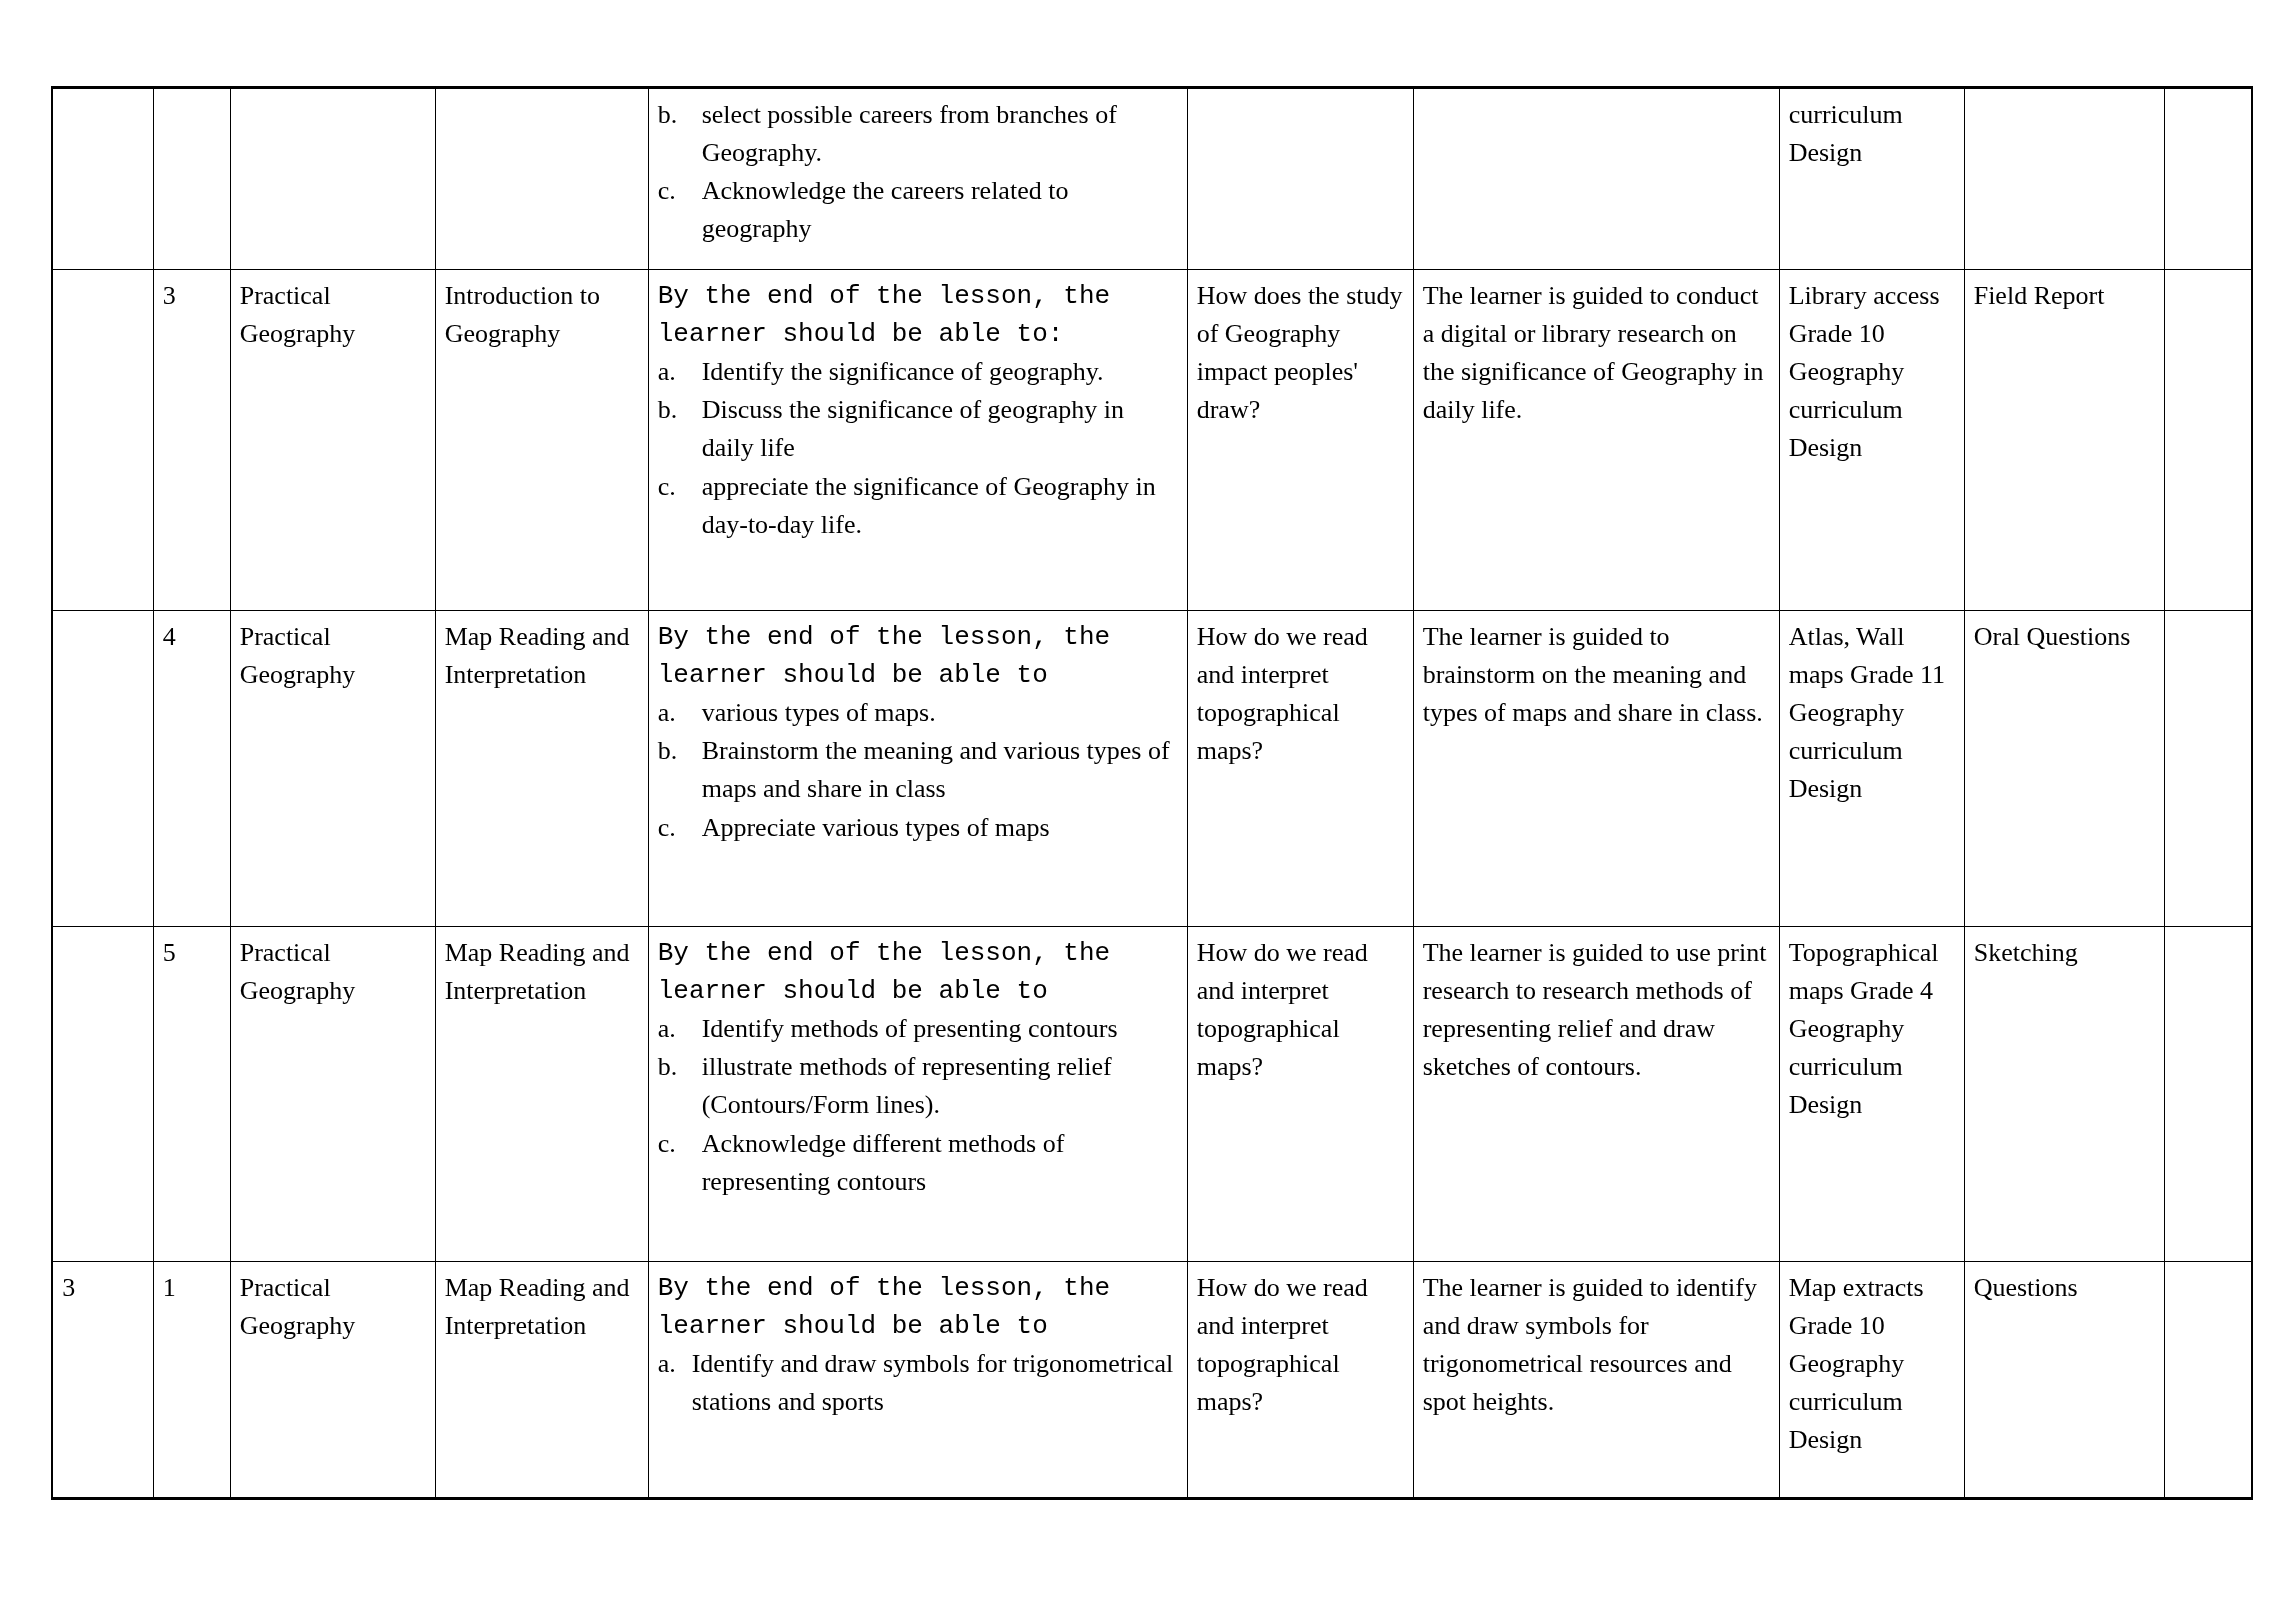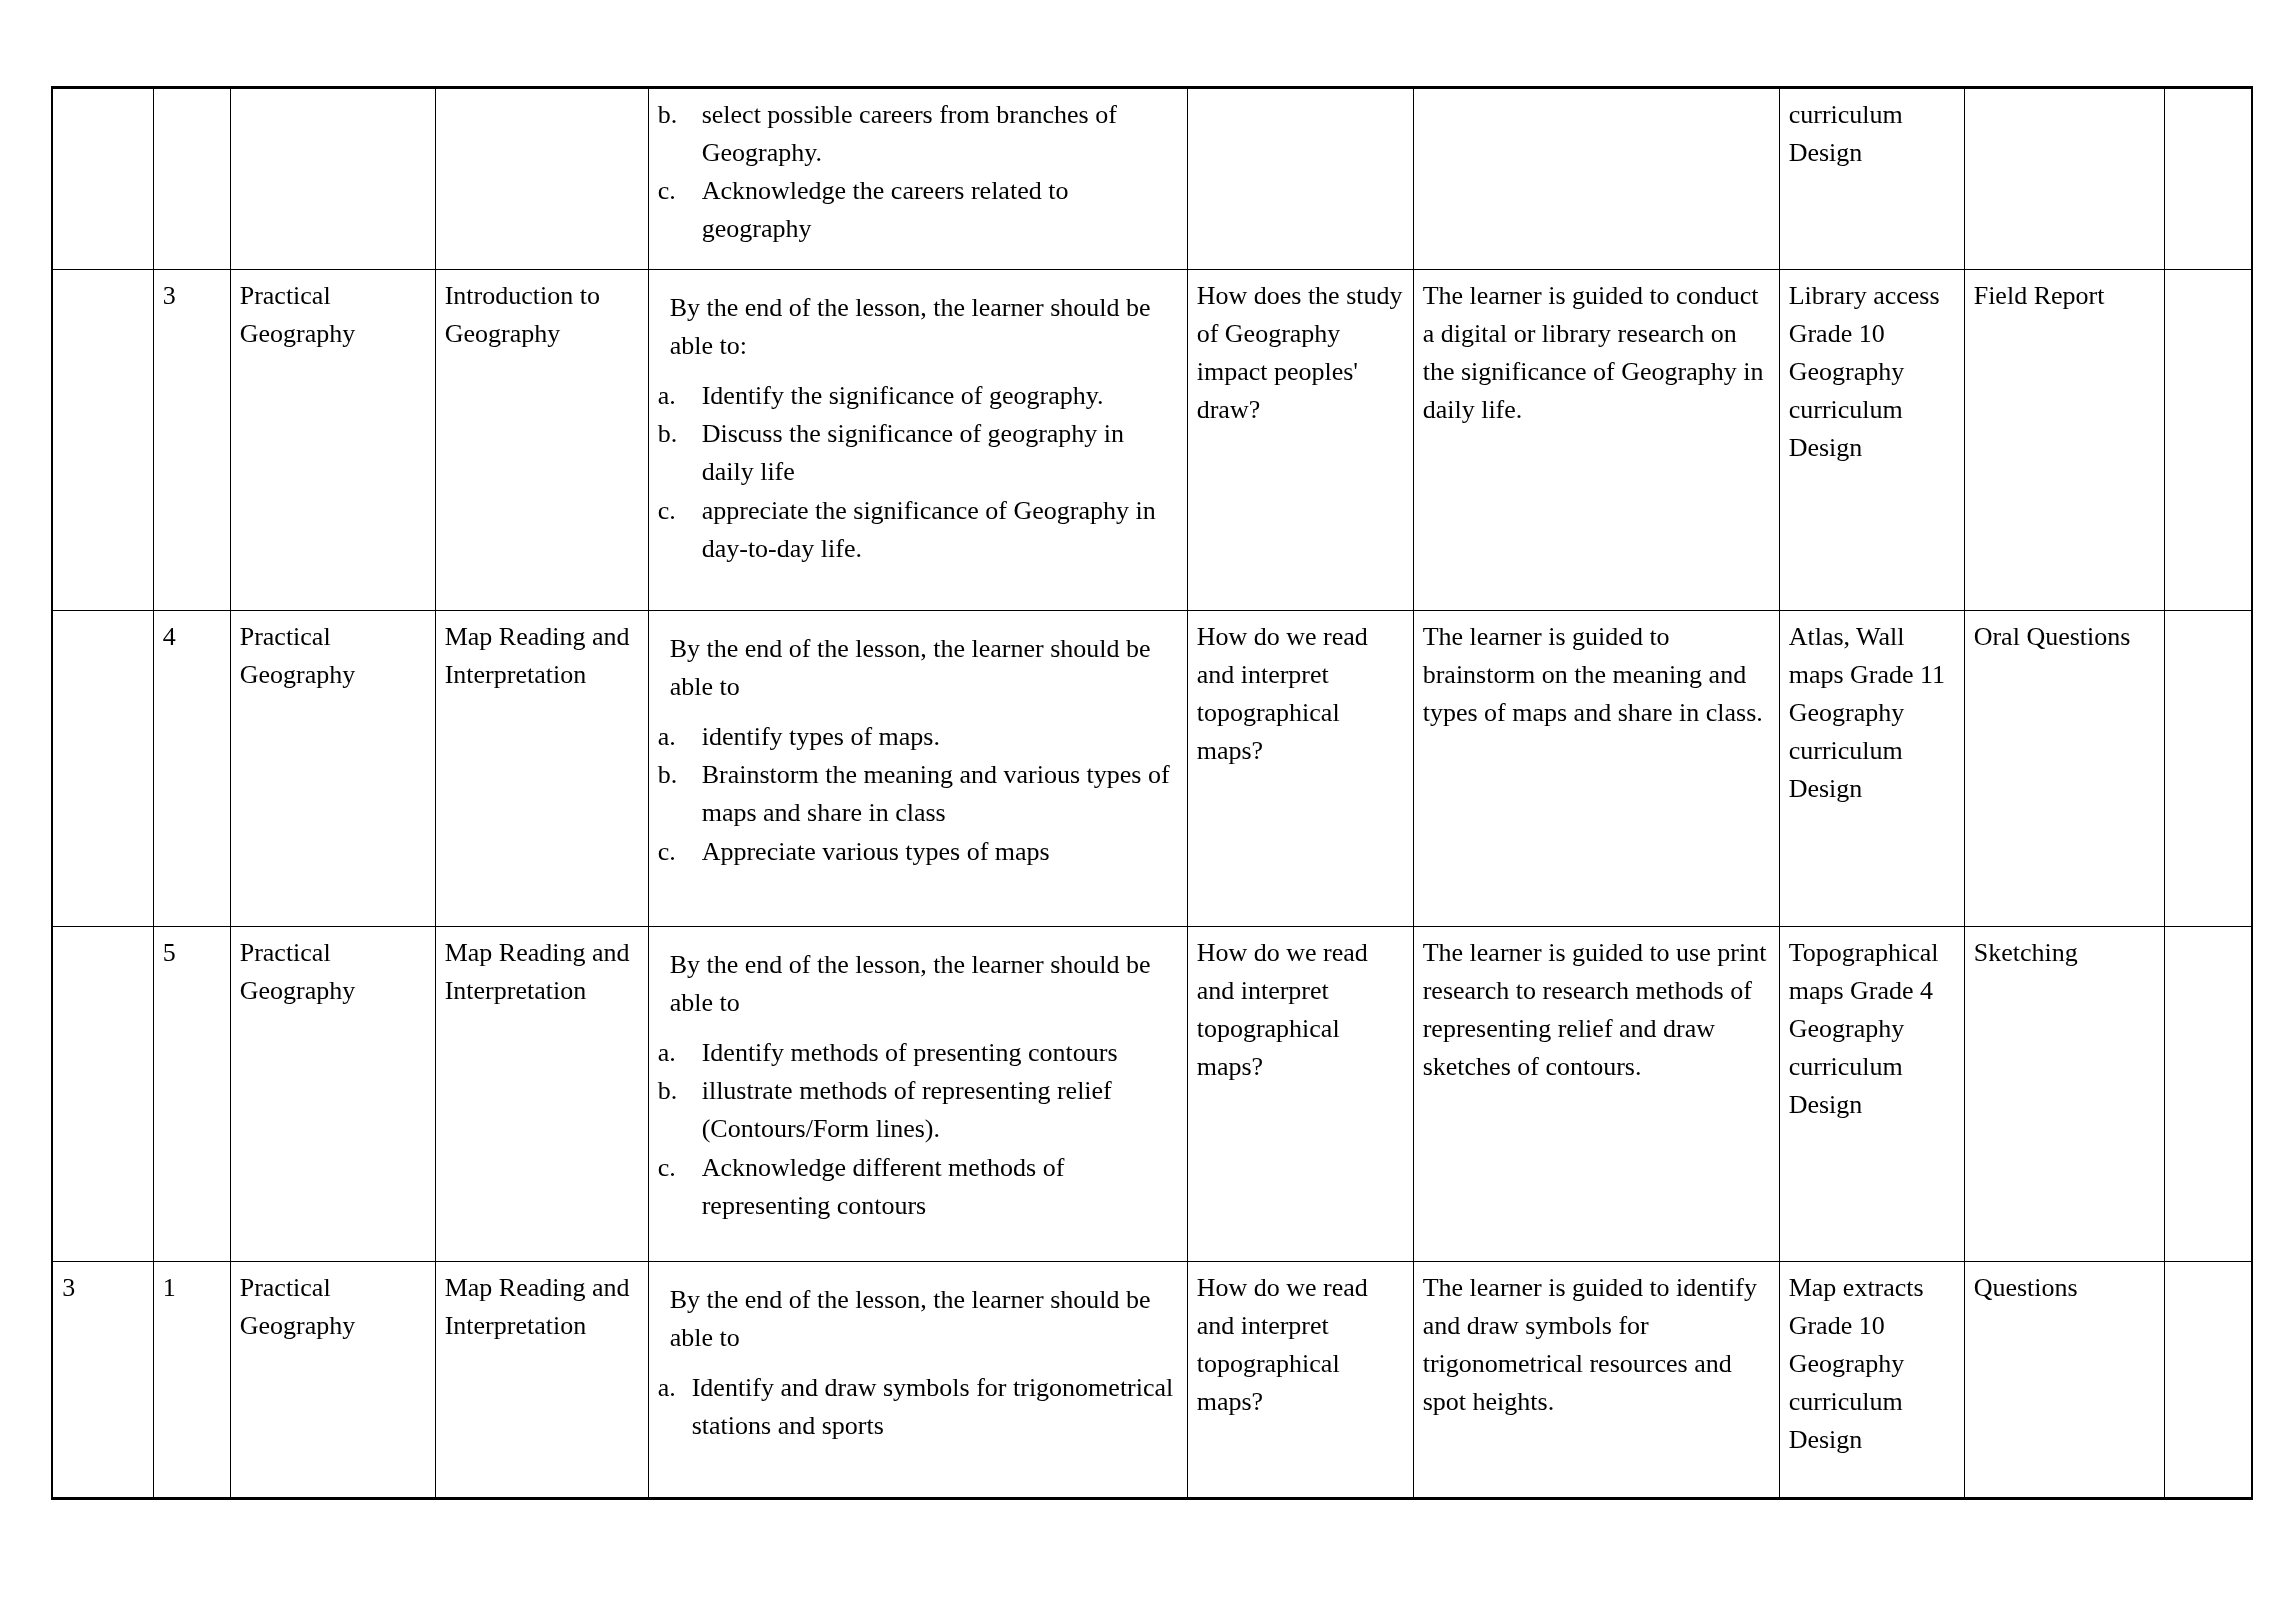--- a/index.html
+++ b/index.html
@@ -65,22 +65,23 @@
   col.c-ref    { width: 88px; }
 
   
   tr.r-cont  td { height: 167px; }
   tr.r-l3    td { height: 327px; }
   tr.r-l4    td { height: 302px; }
   tr.r-l5    td { height: 321px; }
   tr.r-w3l1  td { height: 222px; }
 
   .lead {
-    margin: 12px;
+    margin: 0;
     padding: 0;
+    font-family: Liberation Mono, monospace;
   }
 
   ol.alpha {
     list-style: none;
     margin: 0;
     padding: 0;
   }
   ol.alpha > li {
     position: relative;
     padding-left: 44px;
@@ -203,21 +204,21 @@
             </td>
           <td>
               <span class="cell-text">Practical Geography</span>
             </td>
           <td>
               <span class="cell-text">Map Reading and Interpretation</span>
             </td>
           <td>
             <p class="lead">By the end of the lesson, the learner should be able to</p>
             <ol class="alpha">
-              <li><span class="mk">a.</span><span>identify types of maps.</span></li>
+              <li><span class="mk">a.</span><span>various types of maps.</span></li>
               <li><span class="mk">b.</span><span>Brainstorm the meaning and various types of maps and share in class</span></li>
               <li><span class="mk">c.</span><span>Appreciate various types of maps</span></li>
             </ol>
           </td>
           <td>
               <span class="cell-text">How do we read and interpret topographical maps?</span>
             </td>
           <td>
               <span class="cell-text">The learner is guided to brainstorm on the meaning and types of maps and share in class.</span>
             </td>

